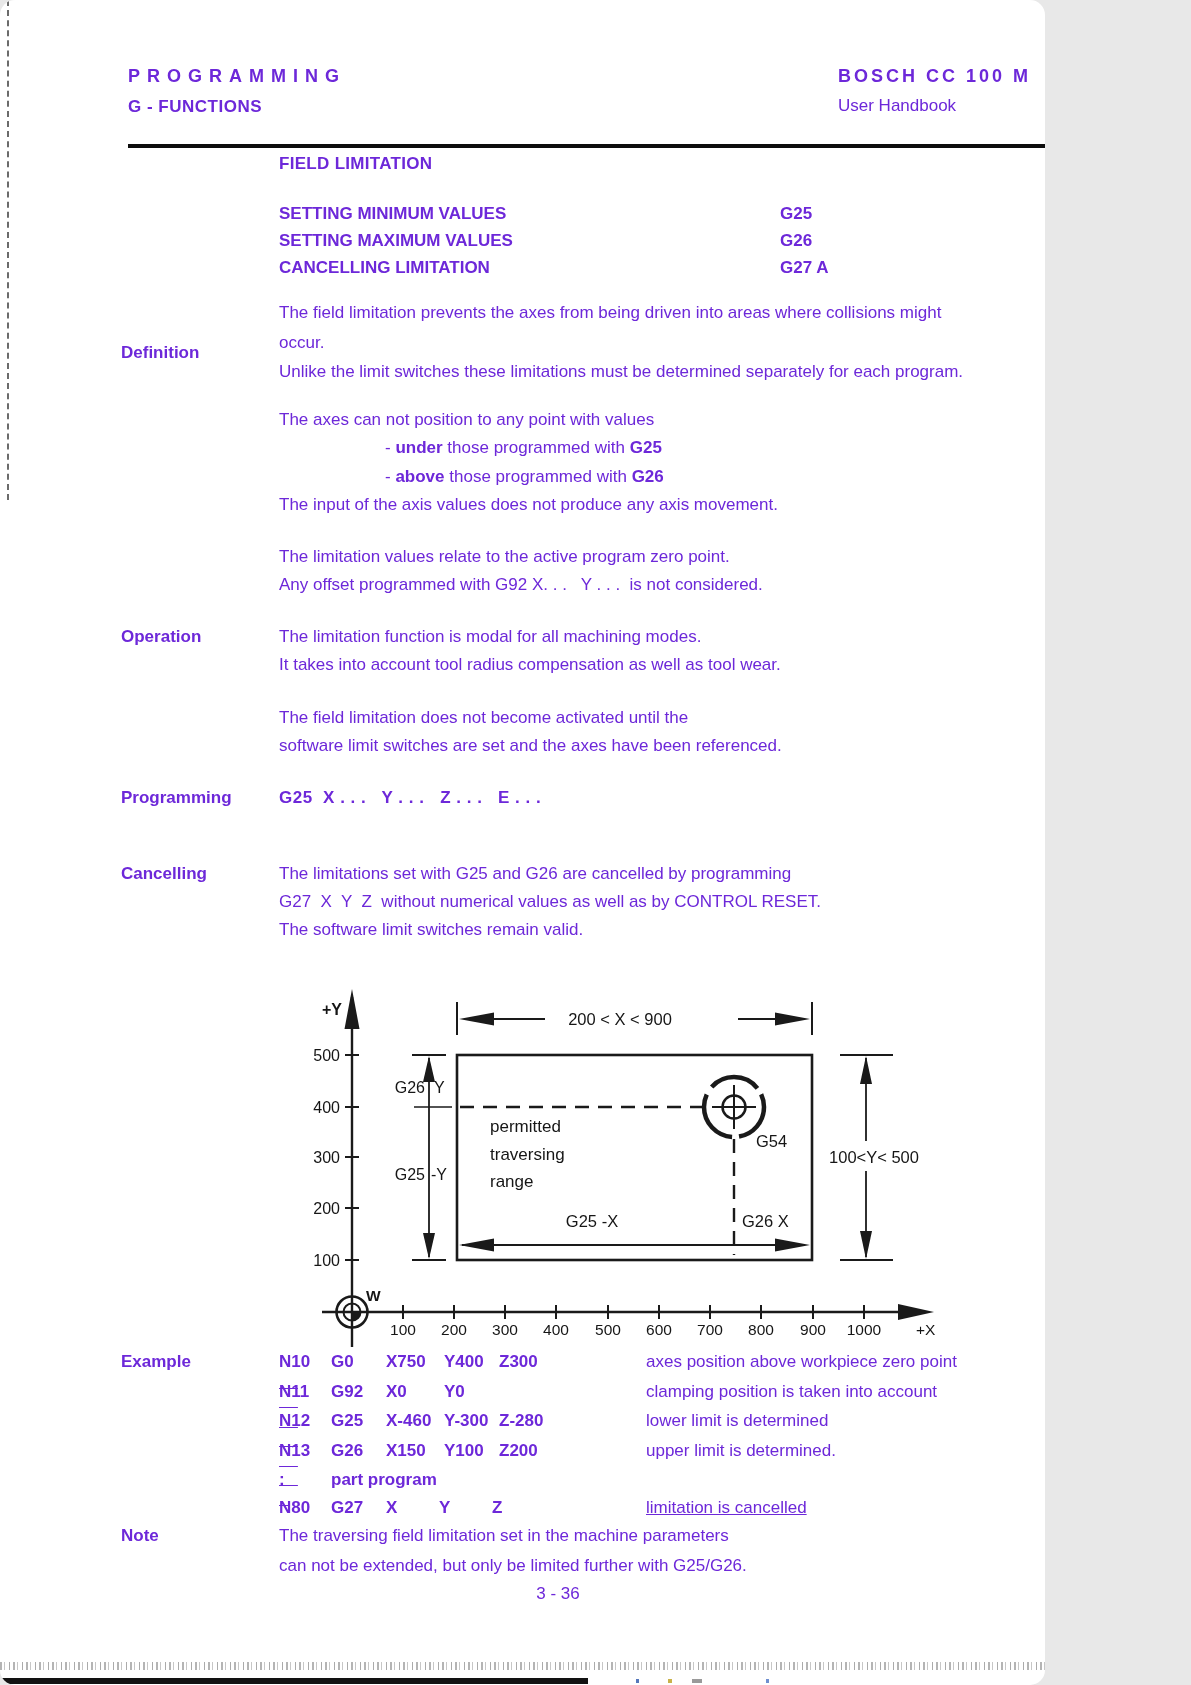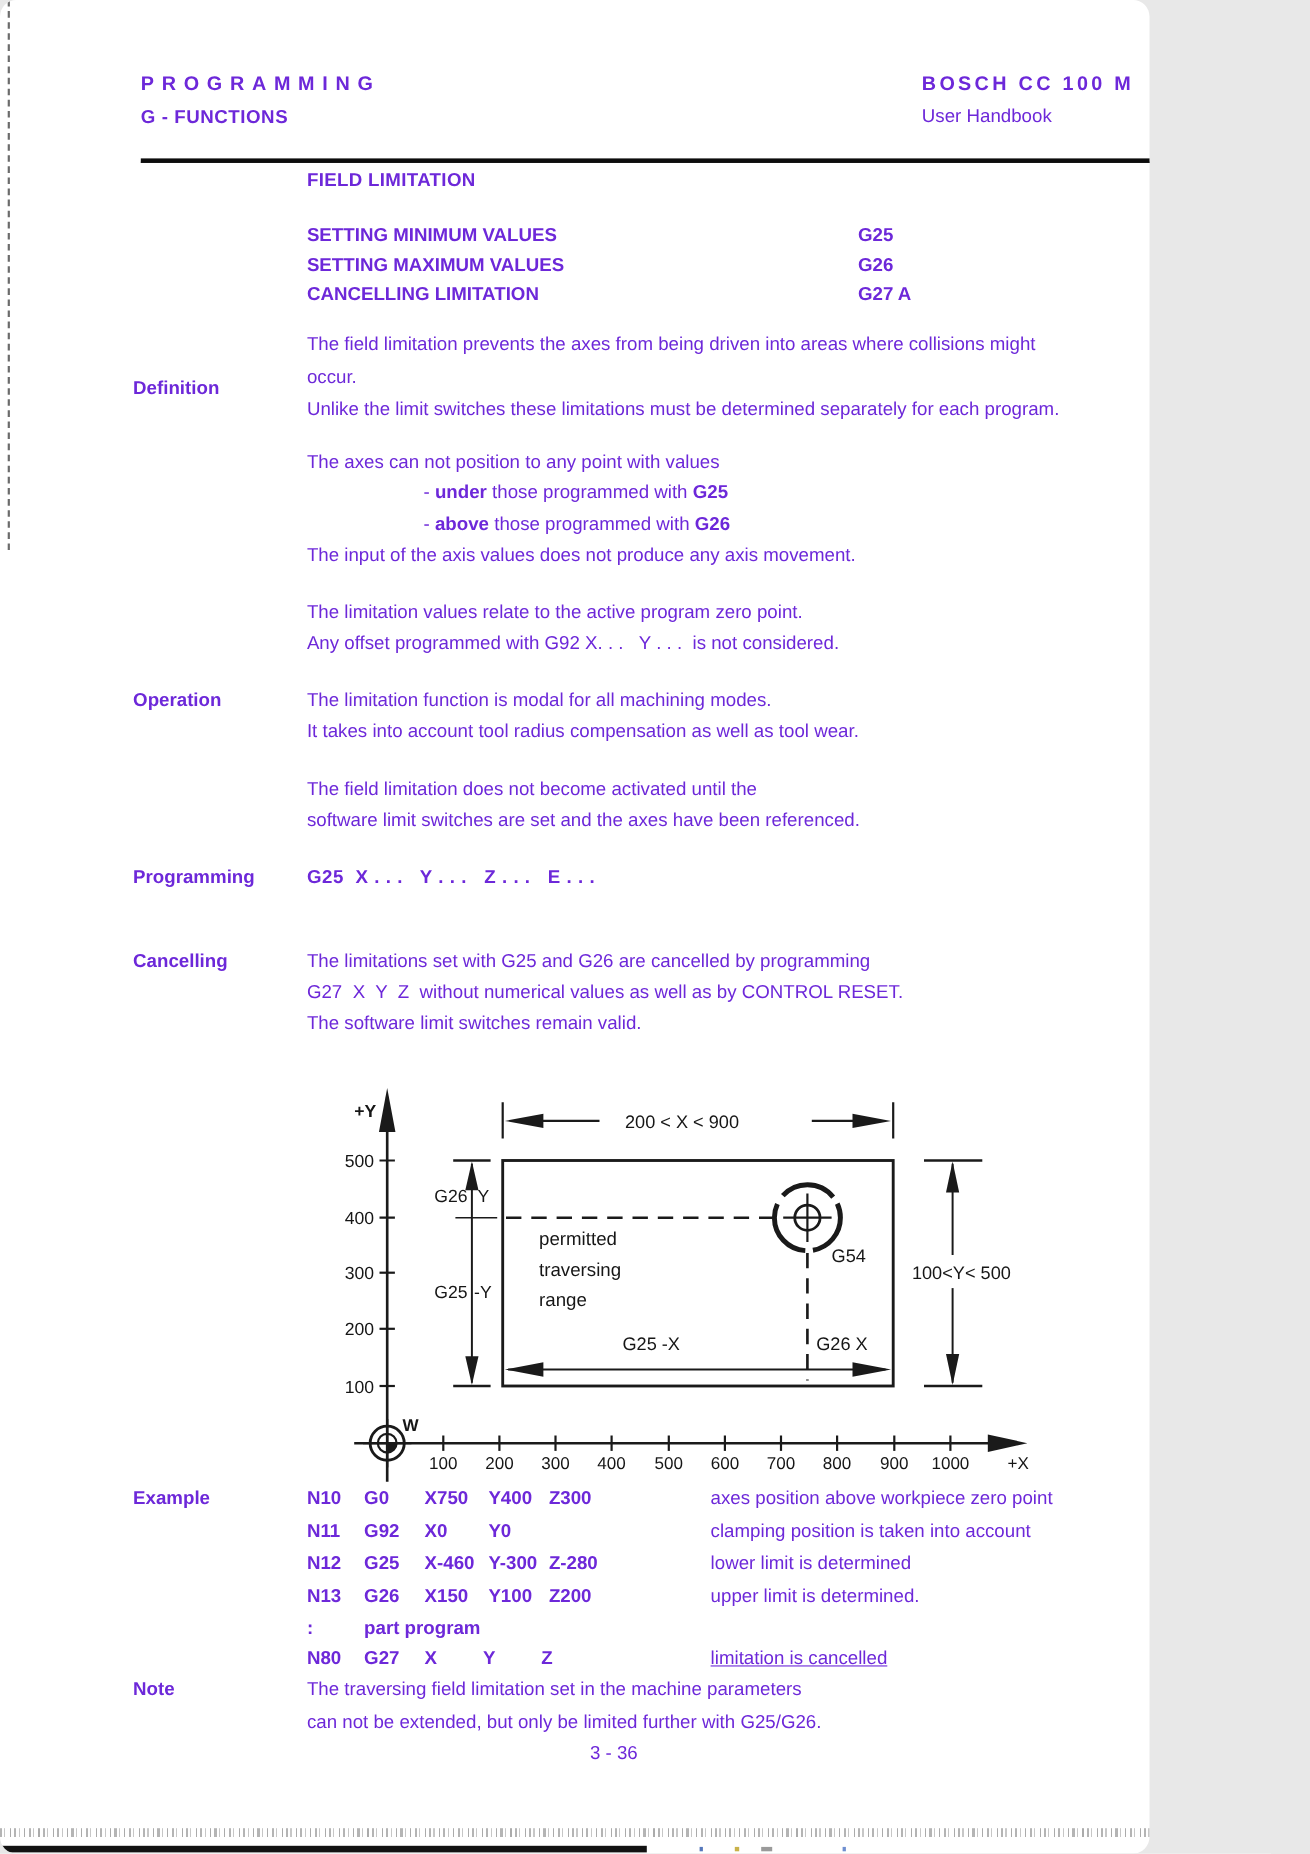--- a/index.html
+++ b/index.html
@@ -189,21 +189,21 @@
         <line x1="566" y1="236" x2="566" y2="322" stroke-width="1.8"></line>
         <polygon points="566,121 560,149 572,149" fill="#1a1a1a" stroke="none"></polygon>
         <polygon points="566,324 560,296 572,296" fill="#1a1a1a" stroke="none"></polygon>
       </g>
       <text x="574" y="228" font-size="16.5" text-anchor="middle" stroke="none">100&lt;Y&lt; 500</text>
     </g>
   </svg>
 
   <div class="t b" style="left:121px;top:1352px;">Example</div>
 
-  <div class="t prog" style="left:279px;top:1352px;width:900px;">
+  <div class="t prog" style="left:279px;top:1352px;width:900px;text-decoration:underline;">
     <span class="b" style="left:0;">N10</span>
     <span class="b" style="left:52px;">G0</span>
     <span class="b" style="left:107px;">X750</span>
     <span class="b" style="left:165px;">Y400</span>
     <span class="b" style="left:220px;">Z300</span>
     <span class="comment" style="left:367px;">axes position above workpiece zero point</span>
   </div>
   <div class="t prog" style="left:279px;top:1382px;width:900px;">
     <span class="b" style="left:0;">N11</span>
     <span class="b" style="left:52px;">G92</span>

